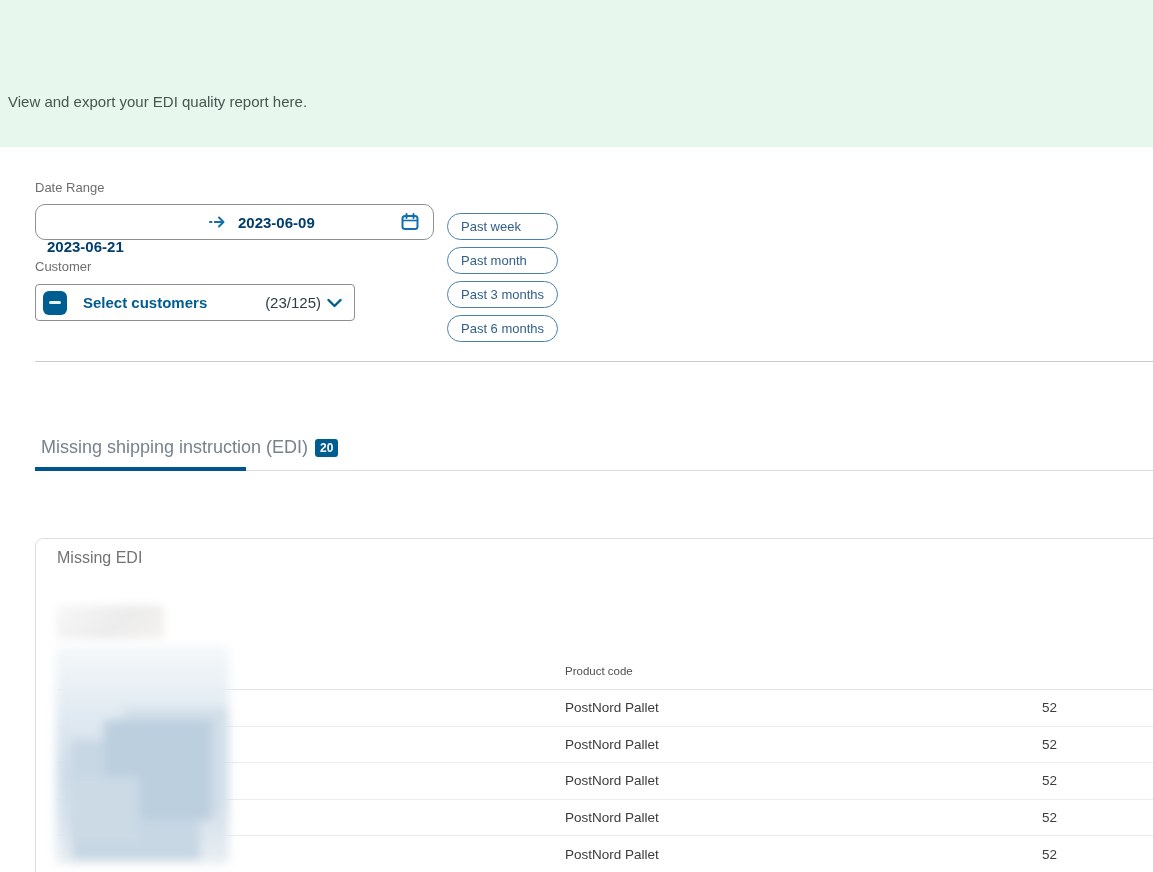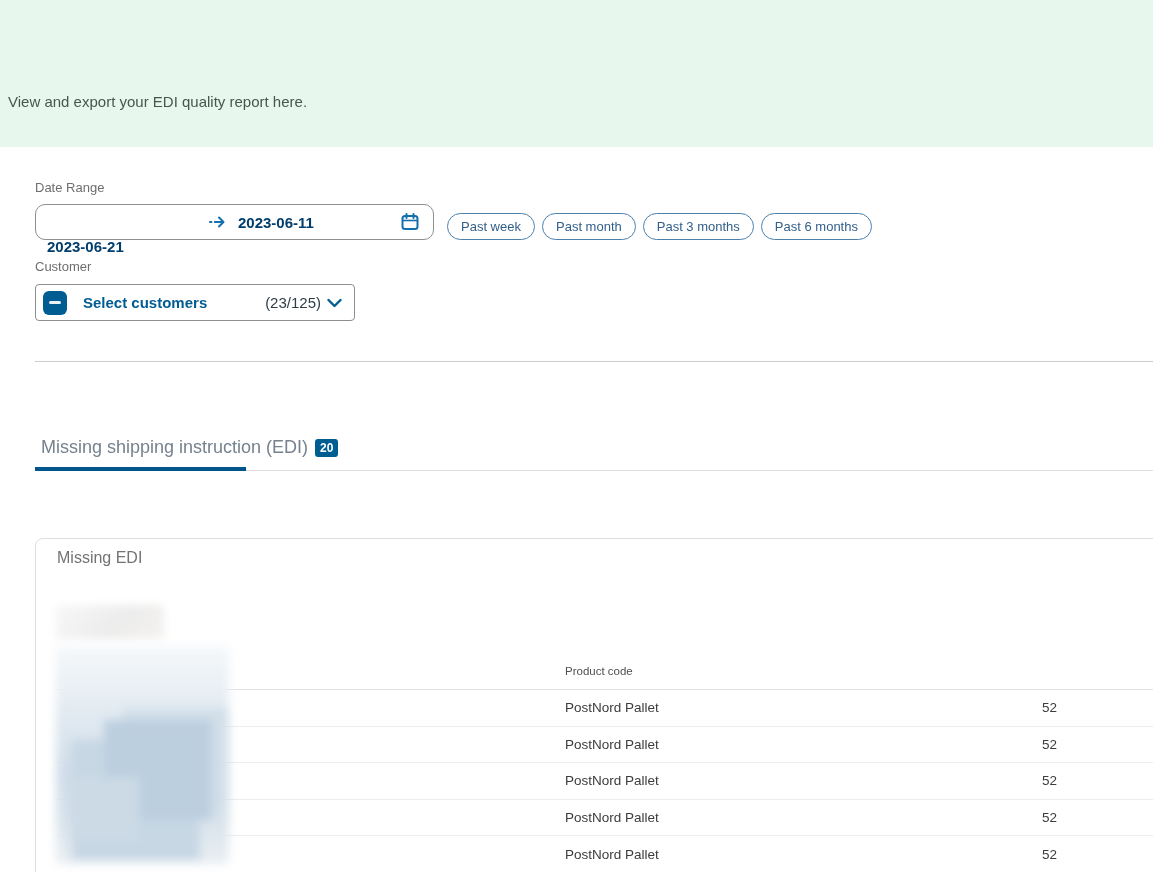--- a/index.html
+++ b/index.html
@@ -19,21 +19,21 @@
 
   .date-range { position:absolute; left:35px; top:204px; width:399px; height:36px;
     border:1px solid #8f8f8f; border-radius:10px; background:#fff;
     display:flex; align-items:center; cursor:pointer; }
   .date-val { font-size:15px; font-weight:bold; color:#003e6d; }
   .date-start { margin-left:11px; width:155px;margin-top:48px; }
   .range-arrow { width:32px; display:flex; align-items:center; justify-content:center; }
   .date-end { margin-left:4px; }
   .cal-icon { margin-left:auto; margin-right:14px; display:flex; align-items:center; }
 
-  .quick-buttons { position:absolute; left:447px; top:213px; display:flex; gap:7px; }
+  .quick-buttons { position:absolute; left:447px; top:213px; display:flex; gap:7px;flex-direction:column; }
   .pill-btn { height:27px; padding:0 13px; border:1px solid #4b80ad; border-radius:14px;
     background:#fff; color:#33608a; font-size:13px; font-family:inherit; cursor:pointer;
     display:flex; align-items:center; white-space:nowrap; }
 
   .customer-select { position:absolute; left:35px; top:284px; width:320px; height:37px;
     border:1px solid #8f8f8f; border-radius:4px; background:#fff;
     display:flex; align-items:center; cursor:pointer; }
   .checkbox { margin-left:7px; width:24px; height:24px; border-radius:6px; background:#005d92;
     display:flex; align-items:center; justify-content:center; flex:0 0 auto; }
   .checkbox .bar { width:12px; height:3px; border-radius:2px; background:#e9f2f7; }
@@ -89,21 +89,21 @@
 
   <div class="date-range">
     <span class="date-val date-start">2023-06-21</span>
     <span class="range-arrow">
       <svg width="20" height="14" viewBox="0 0 20 14">
           <path d="M2 7h13" stroke="#1470ad" stroke-width="2" fill="none" stroke-linecap="round" stroke-dasharray="1.5 3.5"></path>
           <path d="M7 7h8" stroke="#1470ad" stroke-width="2" fill="none" stroke-linecap="round"></path>
           <path d="M11 2.5 15.5 7 11 11.5" stroke="#1470ad" stroke-width="2" fill="none" stroke-linecap="round" stroke-linejoin="round"></path>
         </svg>
     </span>
-    <span class="date-val date-end">2023-06-11</span>
+    <span class="date-val date-end">2023-06-09</span>
     <span class="cal-icon">
       <svg width="18" height="18" viewBox="0 0 18 18">
           <rect x="1.5" y="3" width="15" height="13" rx="2.5" fill="none" stroke="#1470ad" stroke-width="2"></rect>
           <path d="M5.5 1v4M12.5 1v4" stroke="#1470ad" stroke-width="2" stroke-linecap="round"></path>
           <path d="M2 7.5h14" stroke="#1470ad" stroke-width="1.6"></path>
         </svg>
     </span>
   </div>
 
   <div class="quick-buttons">

